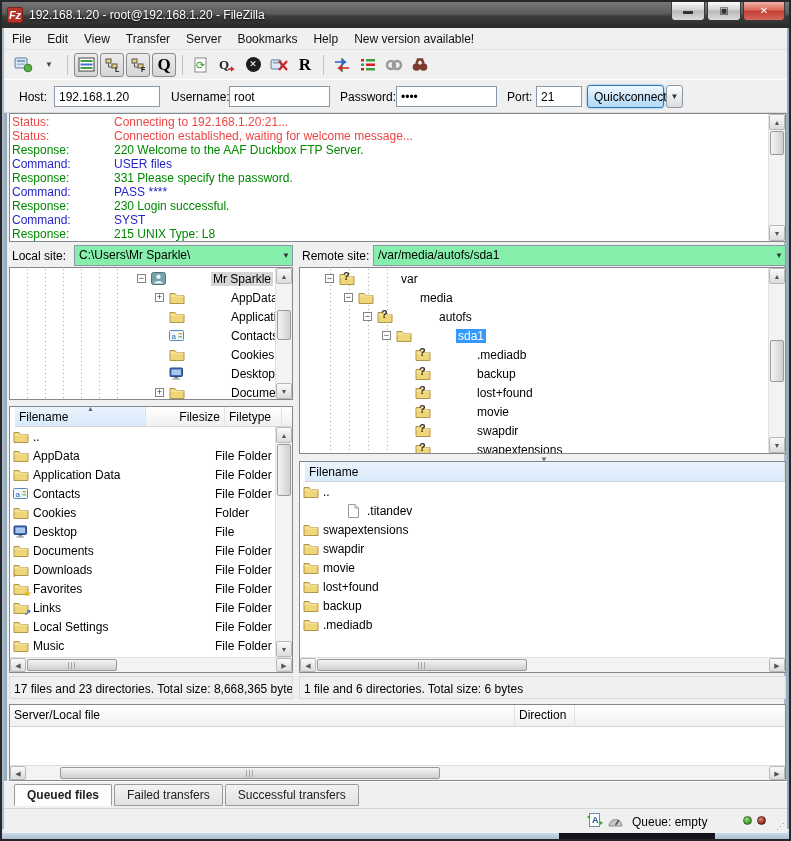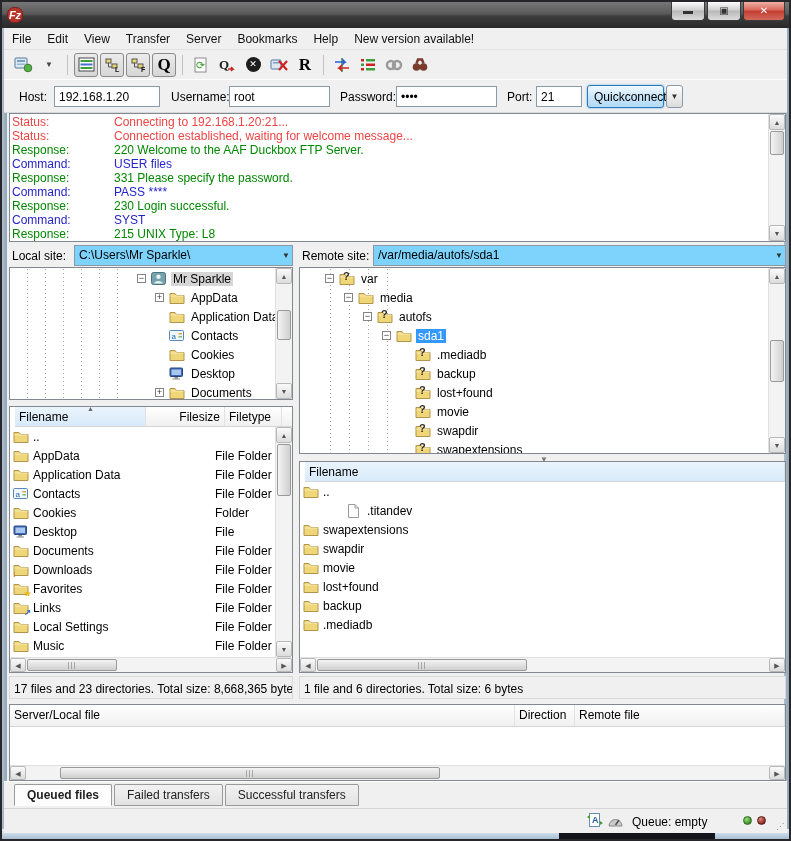--- a/index.html
+++ b/index.html
@@ -5,21 +5,21 @@
   html,body{margin:0;padding:0;background:#d8d8d8;}
   *{box-sizing:border-box;}
   .window{position:relative;width:791px;height:841px;background:#f0f0f0;
     border:2px solid #26262b;overflow:hidden;
     font-family:"Liberation Sans","DejaVu Sans",sans-serif;font-size:12px;color:#000;}
   
   .titlebar{position:absolute;left:0;top:0;width:787px;height:26px;
     background:linear-gradient(180deg,#777 0%,#5a5a5a 45%,#3c3c3c 55%,#2a2a2a 100%);
     display:flex;align-items:center;}
   .fz-logo{width:16px;height:16px;margin:0 6px 0 5px;background:#b8352c;border:1px solid #7e1f18;
-    color:#fff;font-weight:bold;font-style:italic;font-size:11px;line-height:14px;text-align:center;border-radius:7px;}
+    color:#fff;font-weight:bold;font-style:italic;font-size:11px;line-height:14px;text-align:center;border-radius:2px;}
   .title-text{color:#fff;font-size:12px;text-shadow:0 1px 2px #000;}
   .winbtns{position:absolute;right:4px;top:0;display:flex;}
   .wbtn{width:34px;height:19px;border:1px solid #3a3a3a;border-top:none;
     background:linear-gradient(180deg,#fdfdfd,#cfcfcf 45%,#b8b8b8 50%,#dcdcdc);
     border-radius:0 0 4px 4px;margin-left:2px;text-align:center;line-height:17px;font-size:10px;color:#333;}
   .wbtn.close{width:42px;background:linear-gradient(180deg,#f0b0a6,#d9675a 45%,#c23d30 50%,#d4685c);color:#fff;font-weight:bold;}
   .sideframe{position:absolute;top:26px;bottom:10px;width:5px;
     background:linear-gradient(90deg,#aebfcc,#8ea4b4);}
   .sideframe.left{left:0;} .sideframe.right{right:0;}
   .bottomframe{position:absolute;left:0;right:0;bottom:0;height:10px;
@@ -70,29 +70,29 @@
   .hscroll .sb-arr{position:absolute;top:0;width:16px;height:14px;
     background:linear-gradient(#fafafa,#dcdcdc);border:1px solid #b8b8b8;border-radius:2px;
     font-size:7px;color:#555;text-align:center;line-height:13px;}
   .hscroll .left{left:0;} .hscroll .right{right:0;}
   .hthumb{position:absolute;top:1px;height:12px;background:linear-gradient(#f4f4f4,#cfcfcf);
     border:1px solid #9a9a9a;border-radius:2px;}
   .grip{font-size:8px;color:#8a8a8a;letter-spacing:1px;}
   
   .sitebar{position:absolute;height:22px;}
   .sitebar .slabel{position:absolute;top:4px;left:3px;}
-  .combo{position:absolute;top:0;height:21px;background:#7dd3fc;border:1px solid #8a99a8;
+  .combo{position:absolute;top:0;height:21px;background:#86efac;border:1px solid #8a99a8;
     padding:2px 8px 0 4px;white-space:nowrap;overflow:hidden;}
   .combo .carrow{position:absolute;right:2px;top:5px;font-size:8px;color:#333;}
   
   .treepane{position:absolute;background:#fff;border:1px solid #828790;overflow:hidden;}
   .tree-row{display:flex;align-items:center;height:19px;position:relative;white-space:nowrap;}
   .expander{width:9px;height:9px;border:1px solid #848484;background:#fff;flex:none;
     font-size:9px;line-height:7px;text-align:center;color:#333;margin-right:5px;}
-  .tree-label{padding:0 2px;}
+  .tree-label{padding:0 2px;margin-left:40px;}
   .sel-active{background:#3399ff;color:#fff;}
   .sel-inactive{background:#d6d6d6;}
   .guide{position:absolute;top:0;bottom:0;width:1px;
     background-image:linear-gradient(#a8a8a8 25%,transparent 25%);background-size:1px 4px;}
   
   .listpane{position:absolute;background:#fff;border:1px solid #828790;}
   .list-header{position:absolute;left:5px;right:0;top:0;height:20px;display:flex;
     background:linear-gradient(#fff,#f0f0f0);border-bottom:1px solid #d5d5d5;}
   .hcell{border-right:1px solid #e2e2e2;padding:3px 4px 0 4px;position:relative;}
   .hcell.sorted{background:linear-gradient(#eaf4fd,#d7eafa);}
@@ -123,20 +123,21 @@
   .led.green{background:radial-gradient(circle at 35% 30%,#9ade7e,#3f8f2a 70%);border:1px solid #2e6a20;}
   .led.red{background:radial-gradient(circle at 35% 30%,#d98a7e,#8a2a22 70%);border:1px solid #5e1d17;}
 </style>
 </head>
 <body>
 
 <div class="window">
 
   <div class="titlebar">
     <div class="fz-logo">Fz</div>
+    <div class="title-text">192.168.1.20 - root@192.168.1.20 - FileZilla</div>
     <div class="winbtns">
       <div class="wbtn">▬</div>
       <div class="wbtn">▣</div>
       <div class="wbtn close">✕</div>
     </div>
   </div>
 
   <div class="sideframe left"></div>
   <div class="sideframe right"></div>
   <div class="bottomframe"></div>
@@ -835,21 +836,20 @@
     </div>
   </div>
 
   <div class="statusline" style="left:7px;top:674px;width:284px">17 files and 23 directories. Total size: 8,668,365 bytes</div>
   <div class="statusline" style="left:297px;top:674px;width:487px">1 file and 6 directories. Total size: 6 bytes</div>
 
   <div class="queuepane">
     <div class="qheader">
       <div class="hcell" style="width:505px">Server/Local file</div>
       <div class="hcell" style="width:60px">Direction</div>
-      <div class="hcell" style="flex:1">Remote file</div>
     </div>
     <div class="hscroll">
       <div class="sb-arr left">◀</div>
       <div class="hthumb" style="left:50px;width:380px">
           <center class="grip">|||</center>
         </div>
       <div class="sb-arr right">▶</div>
     </div>
   </div>
 

